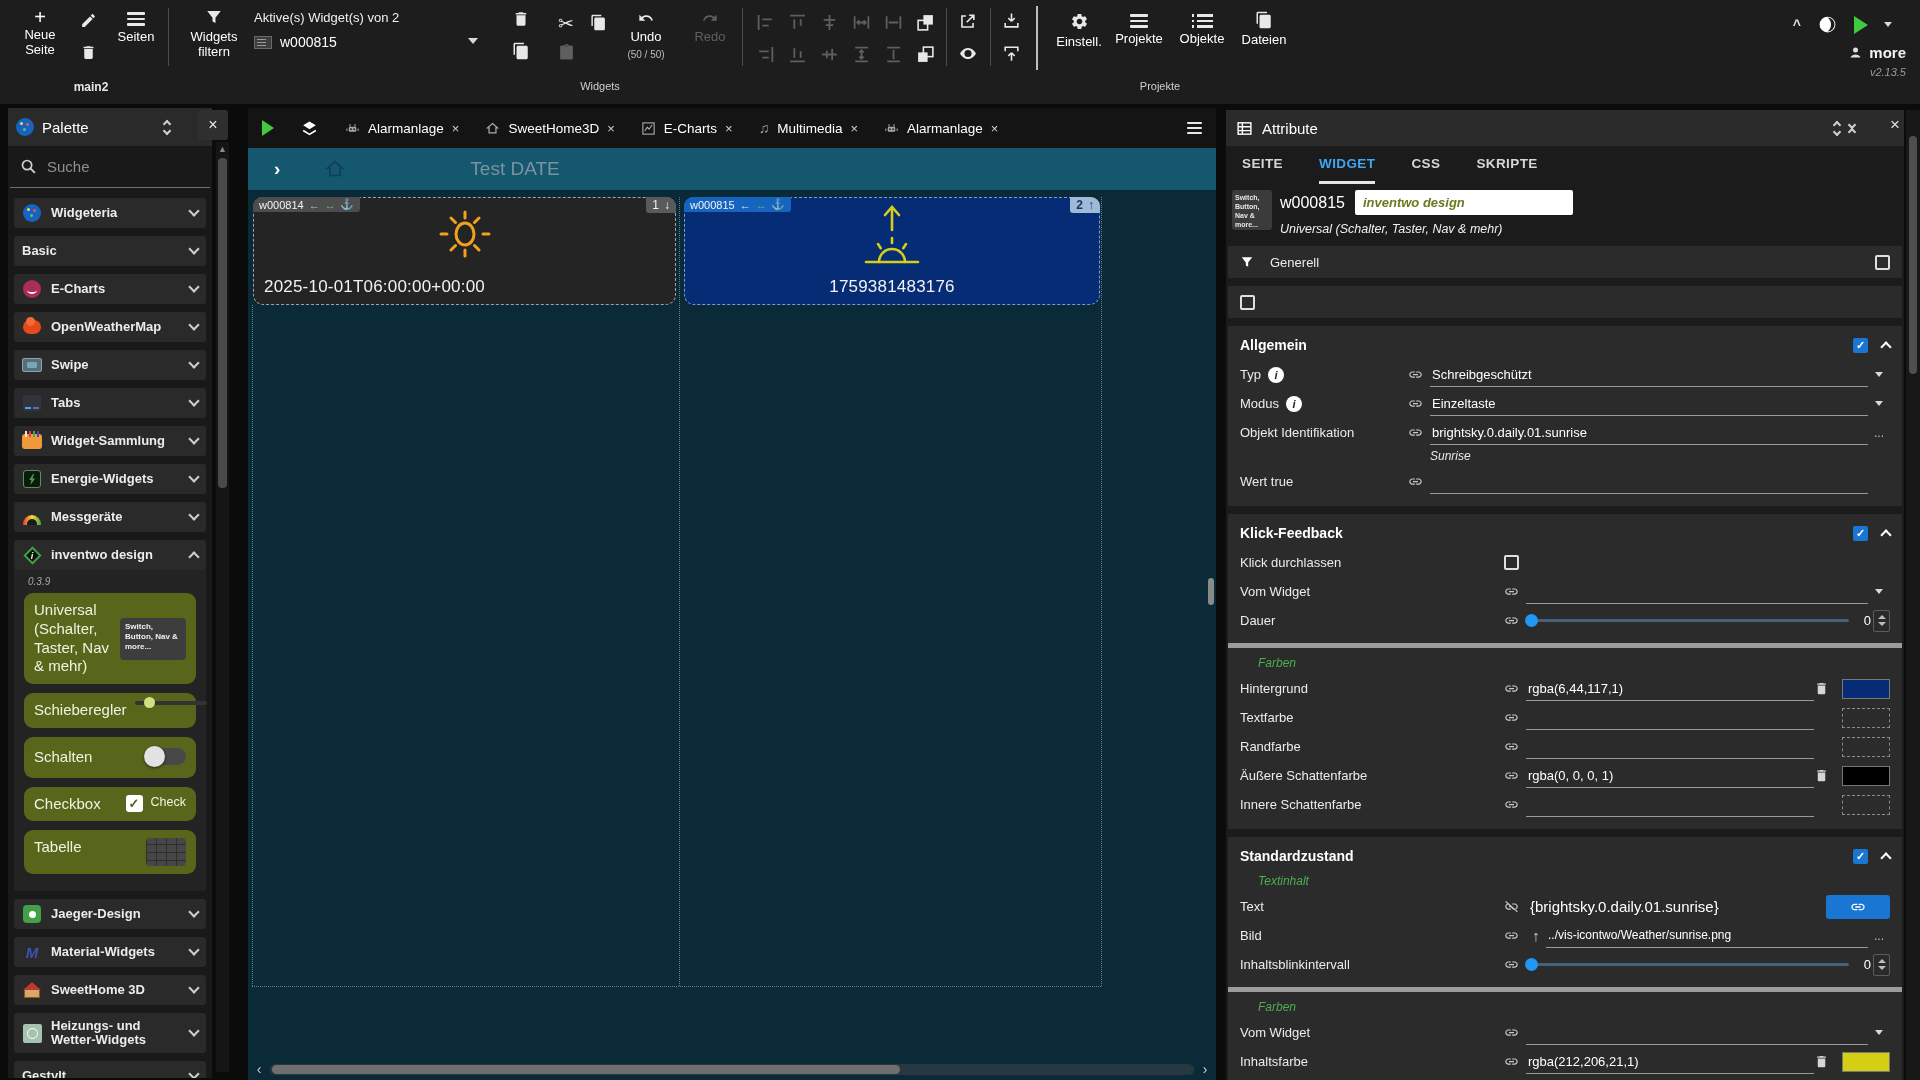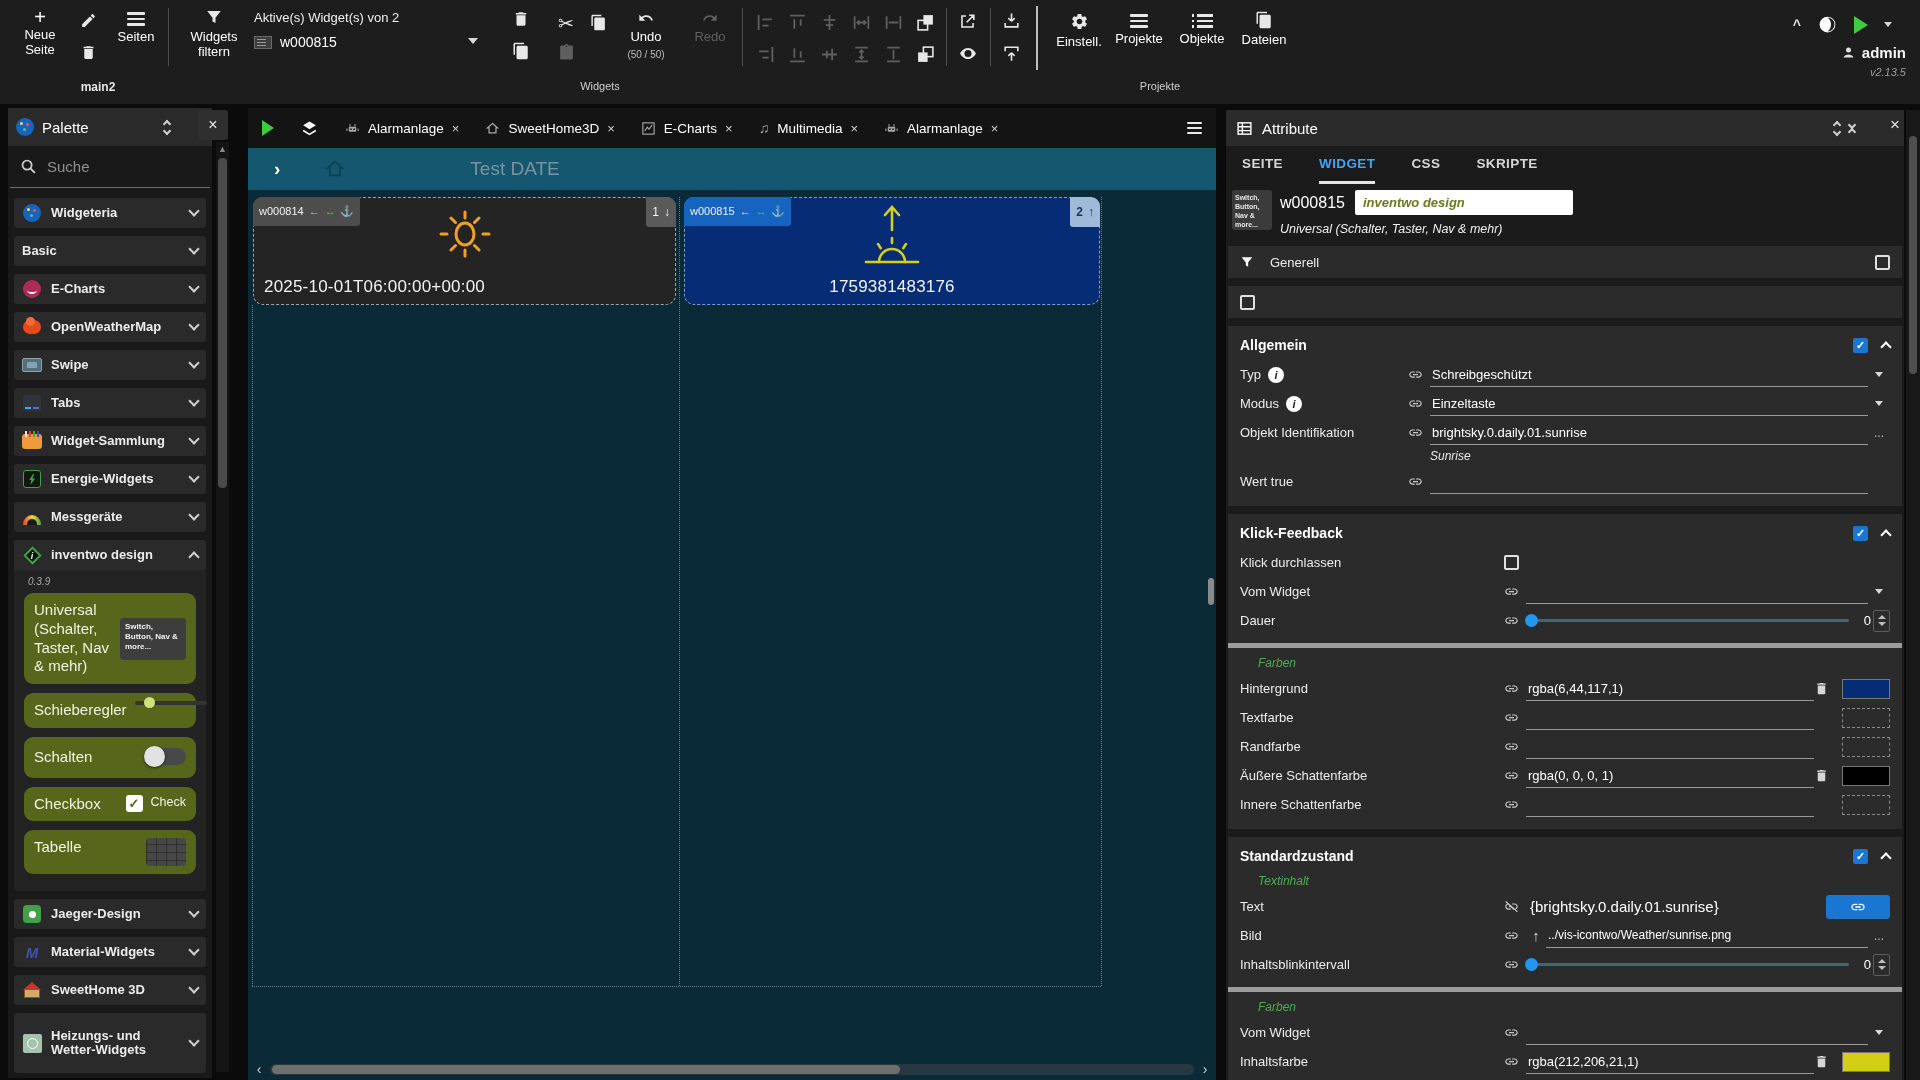--- a/index.html
+++ b/index.html
@@ -92,21 +92,21 @@
   .vtab .tx{font-size:13px;color:#d4d4d4;cursor:pointer}
   .vtab svg{color:#a8a8a8}
   
   #canvas{position:absolute;left:248px;top:148px;width:968px;height:932px;background:#0b2a38;overflow:hidden}
   .cv-head{position:absolute;left:0;top:0;width:968px;height:42px;background:#15576e;display:flex;align-items:center;gap:44px;padding:0 26px}
   .cv-head .bc{color:#fff;font-size:19px;font-weight:bold}
   .cv-title{color:#7b939e;font-size:19px}
   .widget{position:absolute;border-radius:10px}
   .w1{left:5px;top:49px;width:423px;height:108px;background:#242424;border:1px dashed rgba(190,210,225,.75)}
   .w2{left:436px;top:49px;width:416px;height:108px;background:#062c75;border:1px dashed rgba(140,170,215,.9)}
-  .badge{position:absolute;top:-1px;display:flex;align-items:flex-start;gap:5px;font-size:11px;padding:8px 6px;color:#f2f2f2}
+  .badge{position:absolute;top:-1px;display:flex;align-items:flex-end;gap:5px;font-size:11px;padding:1px 6px;color:#f2f2f2}
   .btl{left:-1px;border-radius:9px 0 3px 0}
   .btr{right:-1px;border-radius:0 9px 0 3px;font-size:12px}
   .w1 .btl{background:#4d4d4d}
   .w1 .btr{background:#5a5a5a}
   .w2 .btl{background:#1565c0}
   .w2 .btr{background:#9fb9d9;color:#14365c;font-weight:bold}
   .gic{color:#56c15a;font-size:11px}
   .gic2{color:#bdbdbd;font-size:11px}
   .wtext{position:absolute;bottom:7px;font-size:17px;color:#f2f2f2;letter-spacing:.2px}
   .sunwrap{position:absolute;left:50%;transform:translateX(-50%)}
@@ -292,21 +292,21 @@
       </svg>
     </div>
   <div class="tbtn" style="left:112px;top:12px;width:48px">
     <span class="bars">
         <i></i>
         <i></i>
         <i></i>
       </span>
     <span>Seiten</span>
   </div>
-  <div class="glabel pg" style="left:43px;width:110px">main2</div>
+  <div class="glabel pg" style="left:36px;width:110px">main2</div>
   <div class="vdiv" style="left:168px"></div>
 
   <div class="tbtn" style="left:182px;top:8px;width:64px">
     <svg class="ic" width="18" height="18">
         <use href="#s-funnel"></use>
       </svg>
     <span>Widgets filtern</span>
   </div>
 
   <div class="abs" style="left:254px;top:10px;font-size:13px;color:#f0f0f0">Aktive(s) Widget(s) von 2</div>
@@ -474,21 +474,21 @@
     <svg width="21" height="21">
         <use href="#s-theme"></use>
       </svg>
     <span class="playtri"></span>
     <span class="caret sm"></span>
   </div>
   <div class="admin" style="right:14px;top:44px">
     <svg width="15" height="15" style="color:#e0e0e0">
         <use href="#s-person"></use>
       </svg>
-    <span>admin</span>
+    <span>more</span>
   </div>
   <div class="vers" style="right:14px;top:66px">v2.13.5</div>
 </div>
 
 <div id="palette">
   <div class="pal-h">
     <span class="pal-ic"></span>
     <span class="t">Palette</span>
     <span class="fold">
         <span class="chev up"></span>
@@ -619,21 +619,21 @@
     <span class="gl">Material-Widgets</span>
       <span class="chev"></span>
   </div>
   <div class="pgrp">
     <span class="gi">
         <span class="ic-sh"></span>
       </span>
     <span class="gl">SweetHome 3D</span>
       <span class="chev"></span>
   </div>
-  <div class="pgrp" style="height:60px">
+  <div class="pgrp" style="height:40px">
     <span class="gi">
         <span class="ic-hw"></span>
       </span>
     <span class="gl">Heizungs- und Wetter-Widgets</span>
       <span class="chev"></span>
   </div>
   <div class="pgrp">
     <span class="gl">Gestylt</span>
       <span class="chev"></span>
   </div>

